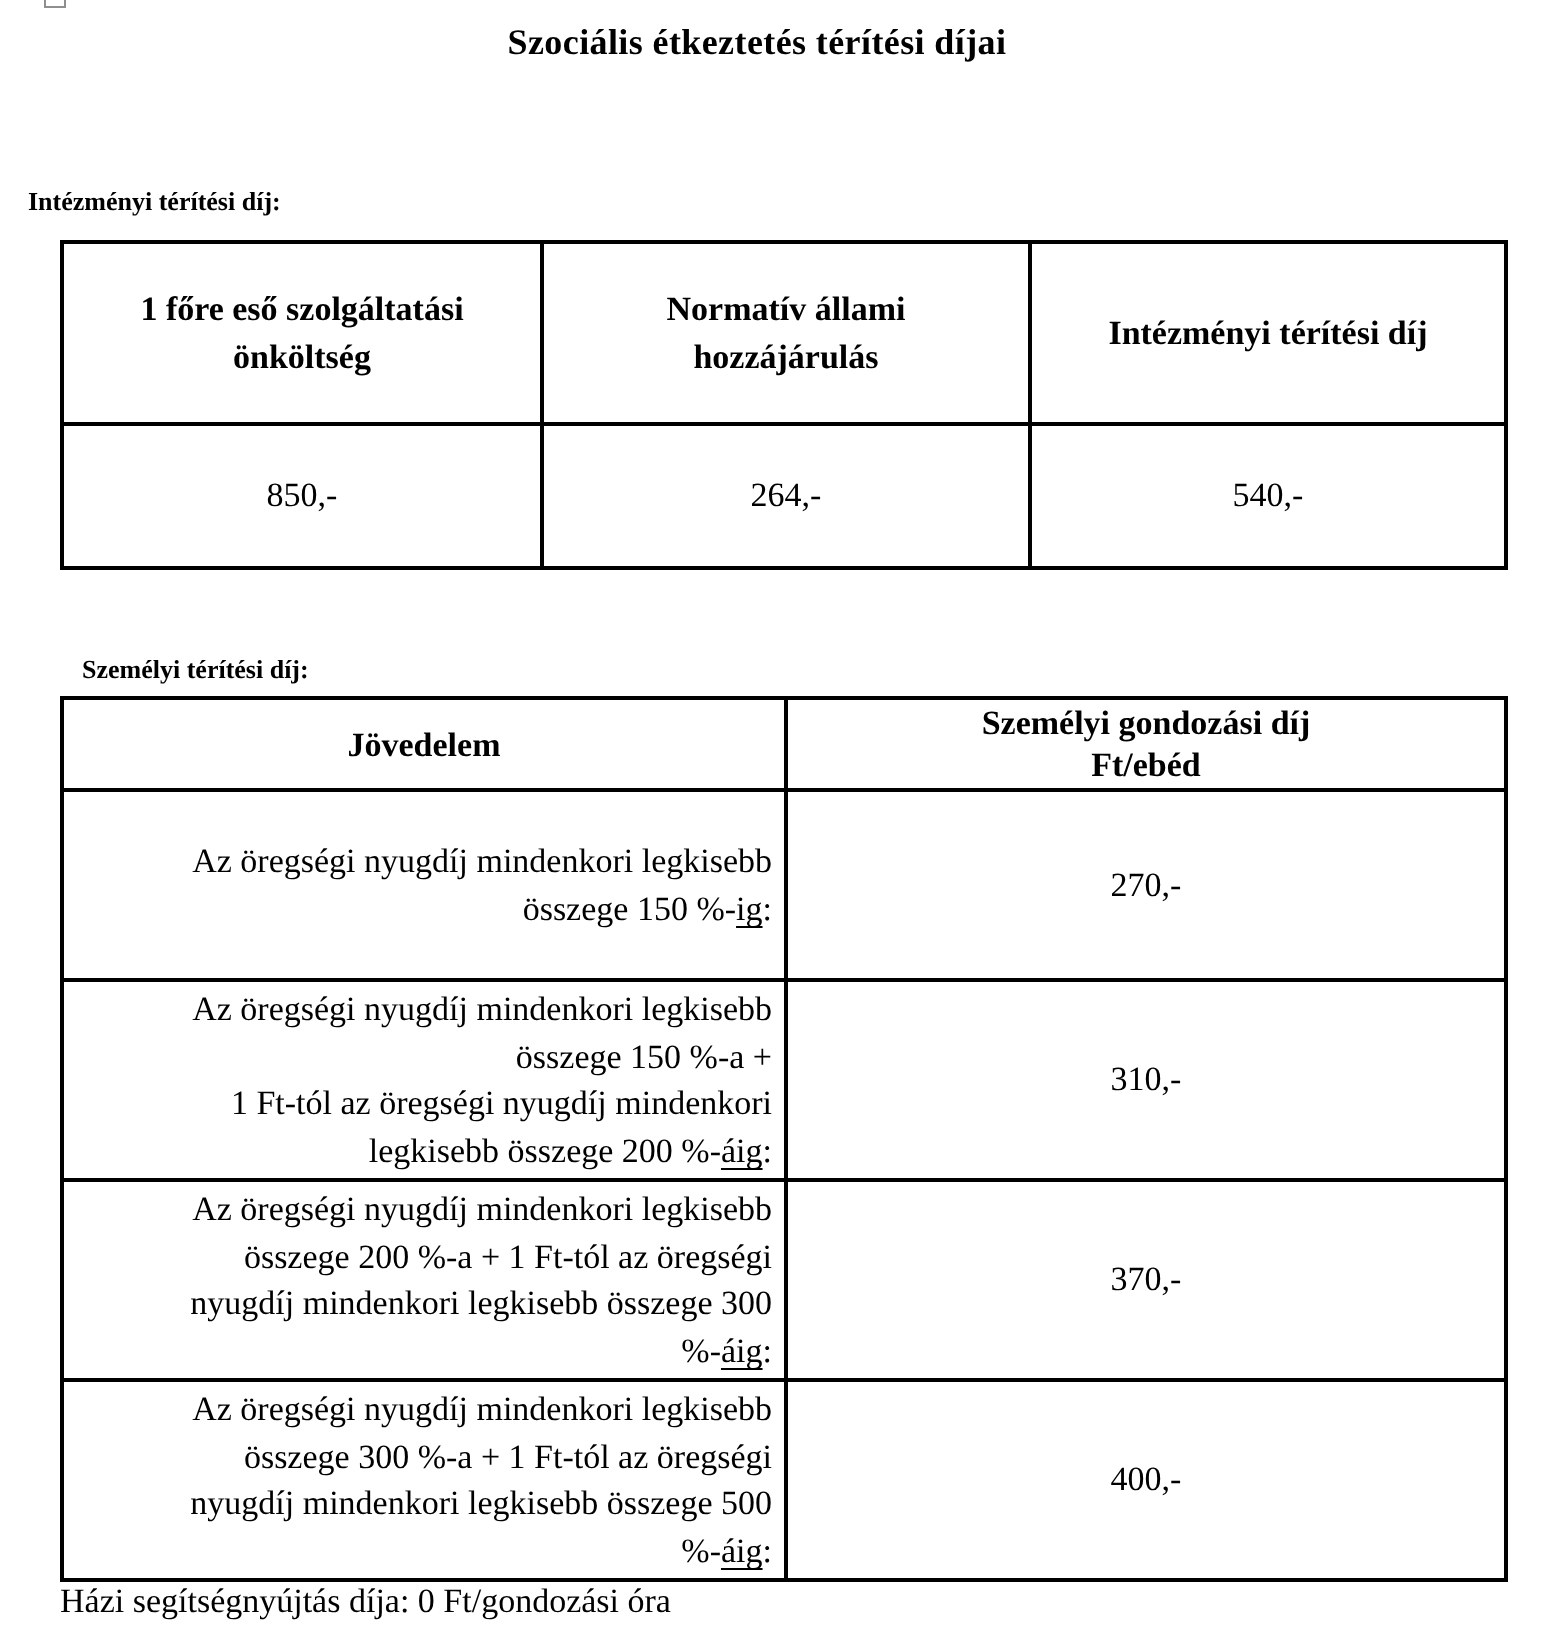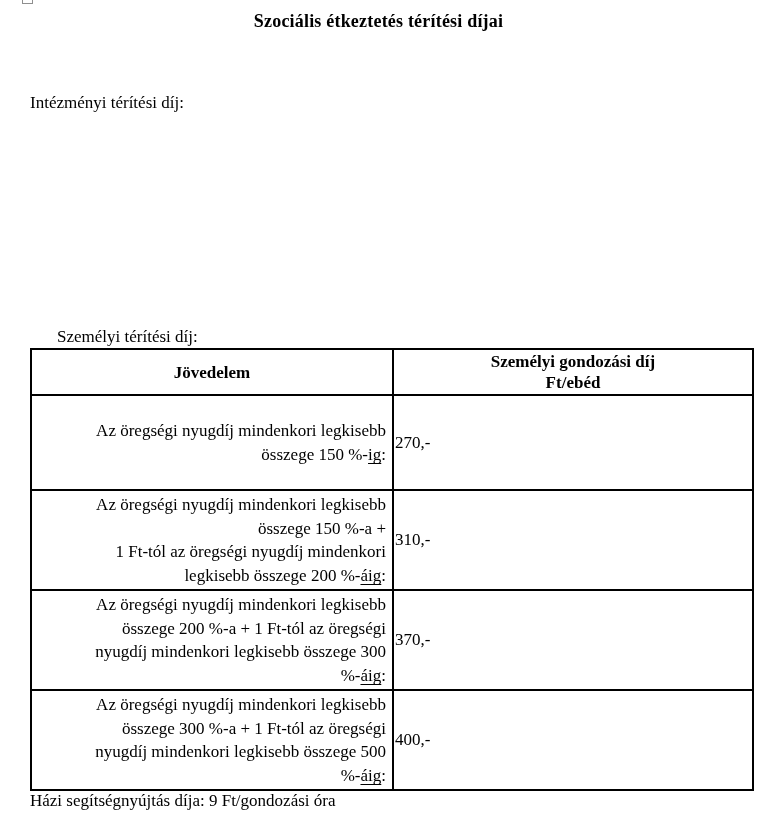--- a/index.html
+++ b/index.html
@@ -35,23 +35,23 @@
     left: 0;
     width: 100%;
     text-align: center;
     font-size: 18px;
     font-weight: bold;
     letter-spacing: 0.2px;
   }
 
   .section-heading {
     position: absolute;
-    left: 30px;
-    font-size: 17px;
-    font-weight: normal;
+    left: 14px;
+    font-size: 13px;
+    font-weight: bold;
   }
   #heading-institutional { top: 93px; }
   #heading-personal      { top: 327px; margin-left: 27px; }
 
   table {
     border-collapse: collapse;
     table-layout: fixed;
     position: absolute;
     left: 30px;
     width: 722px;
@@ -84,21 +84,21 @@
     text-align: center;
     line-height: 21px;
     white-space: pre-line;
   }
   #personal-table .income-cell {
     padding: 2px 6px 2px 5px;
     line-height: 23.5px;
     white-space: pre-line;
     text-align: right;
   }
-  #personal-table .fee-cell { }
+  #personal-table .fee-cell { text-align: center; }
   #personal-table .r1 td { height: 89px; }
   #personal-table .r2 td,
   #personal-table .r3 td,
   #personal-table .r4 td { height: 91px; }
 
   .misspelled {
     text-decoration-line: underline;
     text-decoration-style: wavy;
     text-decoration-color: #c00000;
     text-decoration-thickness: 1px;
@@ -118,20 +118,41 @@
 <body>
 
 <div id="page">
 
   <div class="crop-mark"></div>
 
   <div class="doc-title">Szociális étkeztetés térítési díjai</div>
 
   <div class="section-heading" id="heading-institutional">Intézményi térítési díj:</div>
 
+  <table id="institutional-table">
+    <colgroup>
+      <col style="width:240px">
+        <col style="width:244px">
+        <col style="width:238px">
+    </colgroup>
+    <tbody>
+      <tr class="hdr-row">
+        <td>1 főre eső szolgáltatási
+önköltség</td>
+        <td>Normatív állami
+hozzájárulás</td>
+        <td>Intézményi térítési díj</td>
+      </tr>
+      <tr class="val-row">
+        <td>850,-</td>
+        <td>264,-</td>
+        <td>540,-</td>
+      </tr>
+    </tbody>
+  </table>
 
   <div class="section-heading" id="heading-personal">Személyi térítési díj:</div>
 
   <table id="personal-table">
     <colgroup>
       <col style="width:362px">
         <col style="width:360px">
     </colgroup>
     <tbody>
       <tr class="hdr-row">
@@ -165,15 +186,15 @@
       <tr class="r4">
         <td class="income-cell"><span>Az öregségi nyugdíj mindenkori legkisebb
 összege 300 %-a + 1 Ft-tól az öregségi
 nyugdíj mindenkori legkisebb összege 500
 %-</span><span class="misspelled">áig</span><span>:</span></td>
         <td class="fee-cell">400,-</td>
       </tr>
     </tbody>
   </table>
 
-  <div class="footer-note">Házi segítségnyújtás díja: 9 Ft/gondozási óra</div>
+  <div class="footer-note">Házi segítségnyújtás díja: 0 Ft/gondozási óra</div>
 
 </div>
 
 </body></html>

